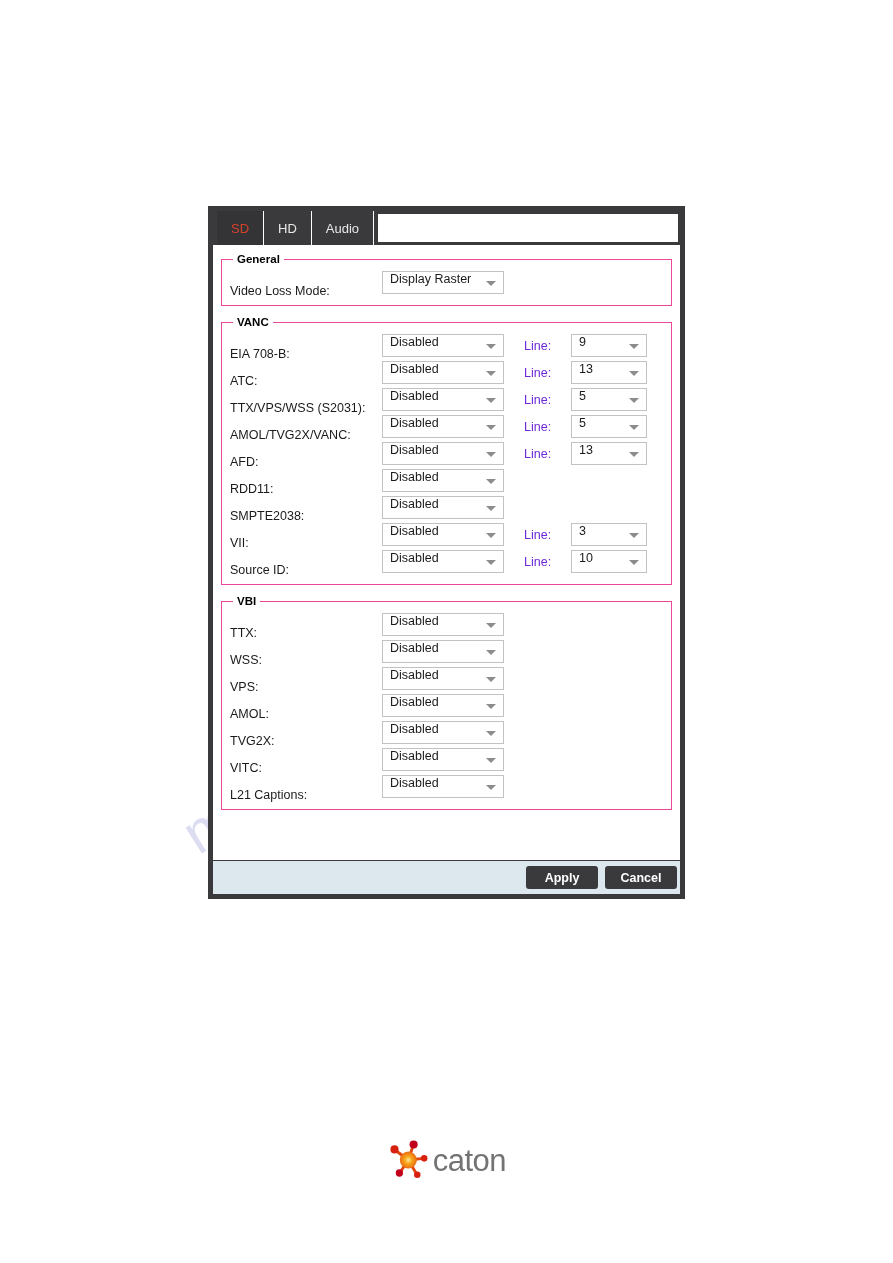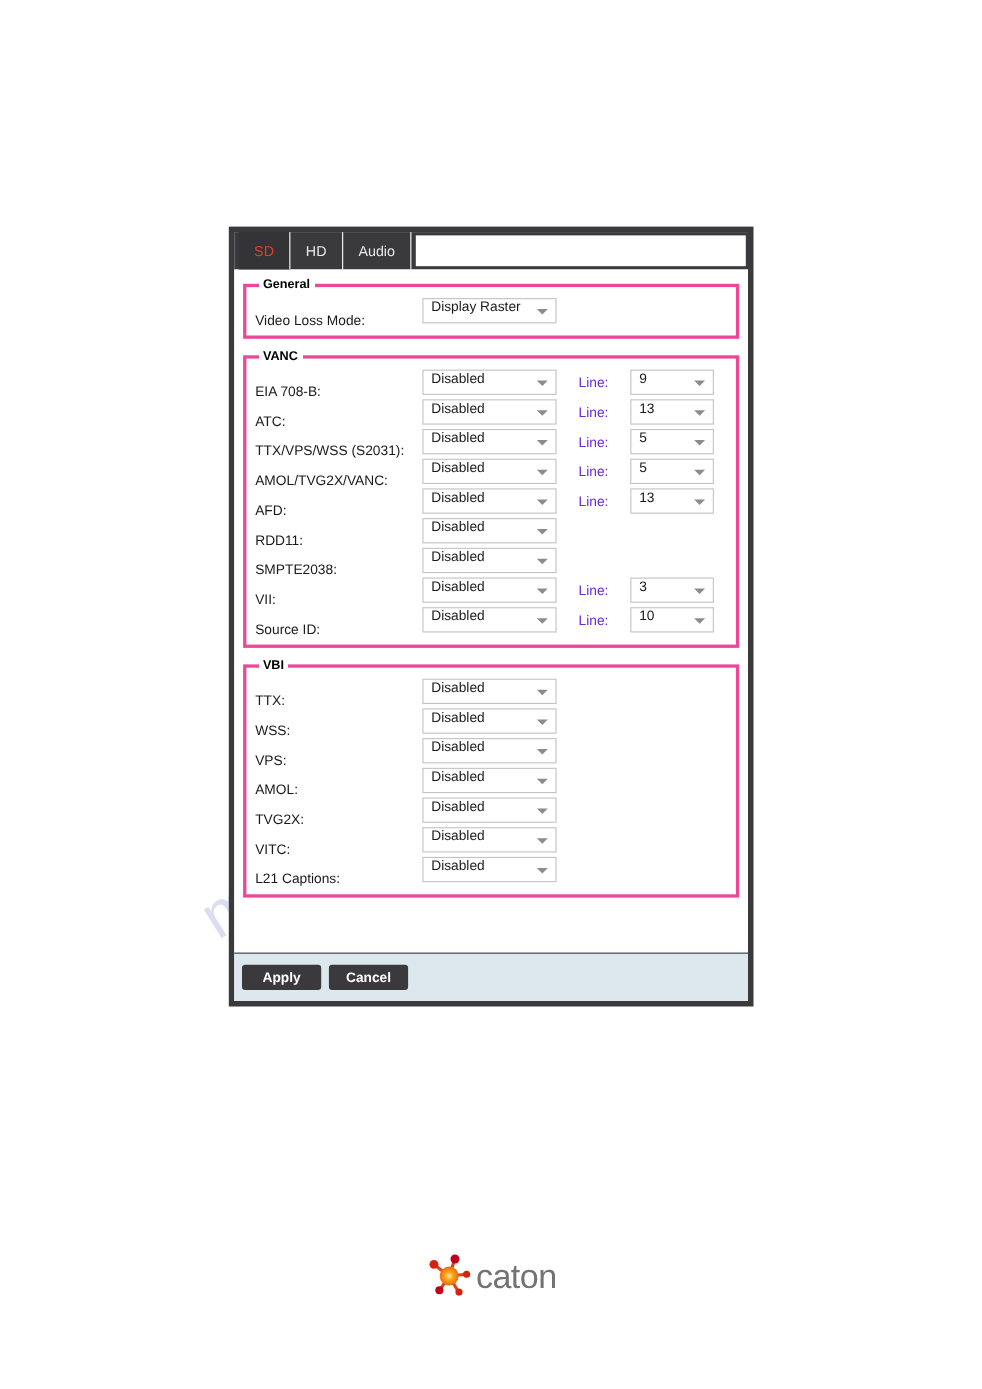--- a/index.html
+++ b/index.html
@@ -101,21 +101,21 @@
   }
 
   
   .dlg-body {
     background: #ffffff;
     padding: 8px 8px 0 8px;
     box-sizing: border-box;
   }
 
   fieldset.group {
-    border: 3px solid #ec4899;
+    border: 1px solid #ec4899;
     margin: 0 0 10px 0;
     padding: 4px 8px 9px 8px;
     box-sizing: border-box;
   }
   fieldset.group legend {
     font-size: 11.5px;
     font-weight: bold;
     color: #000000;
     padding: 0 4px;
     margin-left: 3px;
@@ -169,23 +169,24 @@
     margin-right: 20px;
     white-space: nowrap;
   }
 
   .tail-space { height: 50px; }
 
   
   .footer {
     background: #dde7ee;
     border-top: 1px solid #3a3a3c;
-    height: 44px;
+    height: 34px;
     display: flex;
     align-items: center;
+    justify-content: flex-end;
     padding-right: 3px;
     box-sizing: border-box;
   }
   .btn {
     background: #3a3a3c;
     color: #ffffff;
     font-size: 12.5px;
     font-weight: bold;
     border: none;
     border-radius: 3px;

